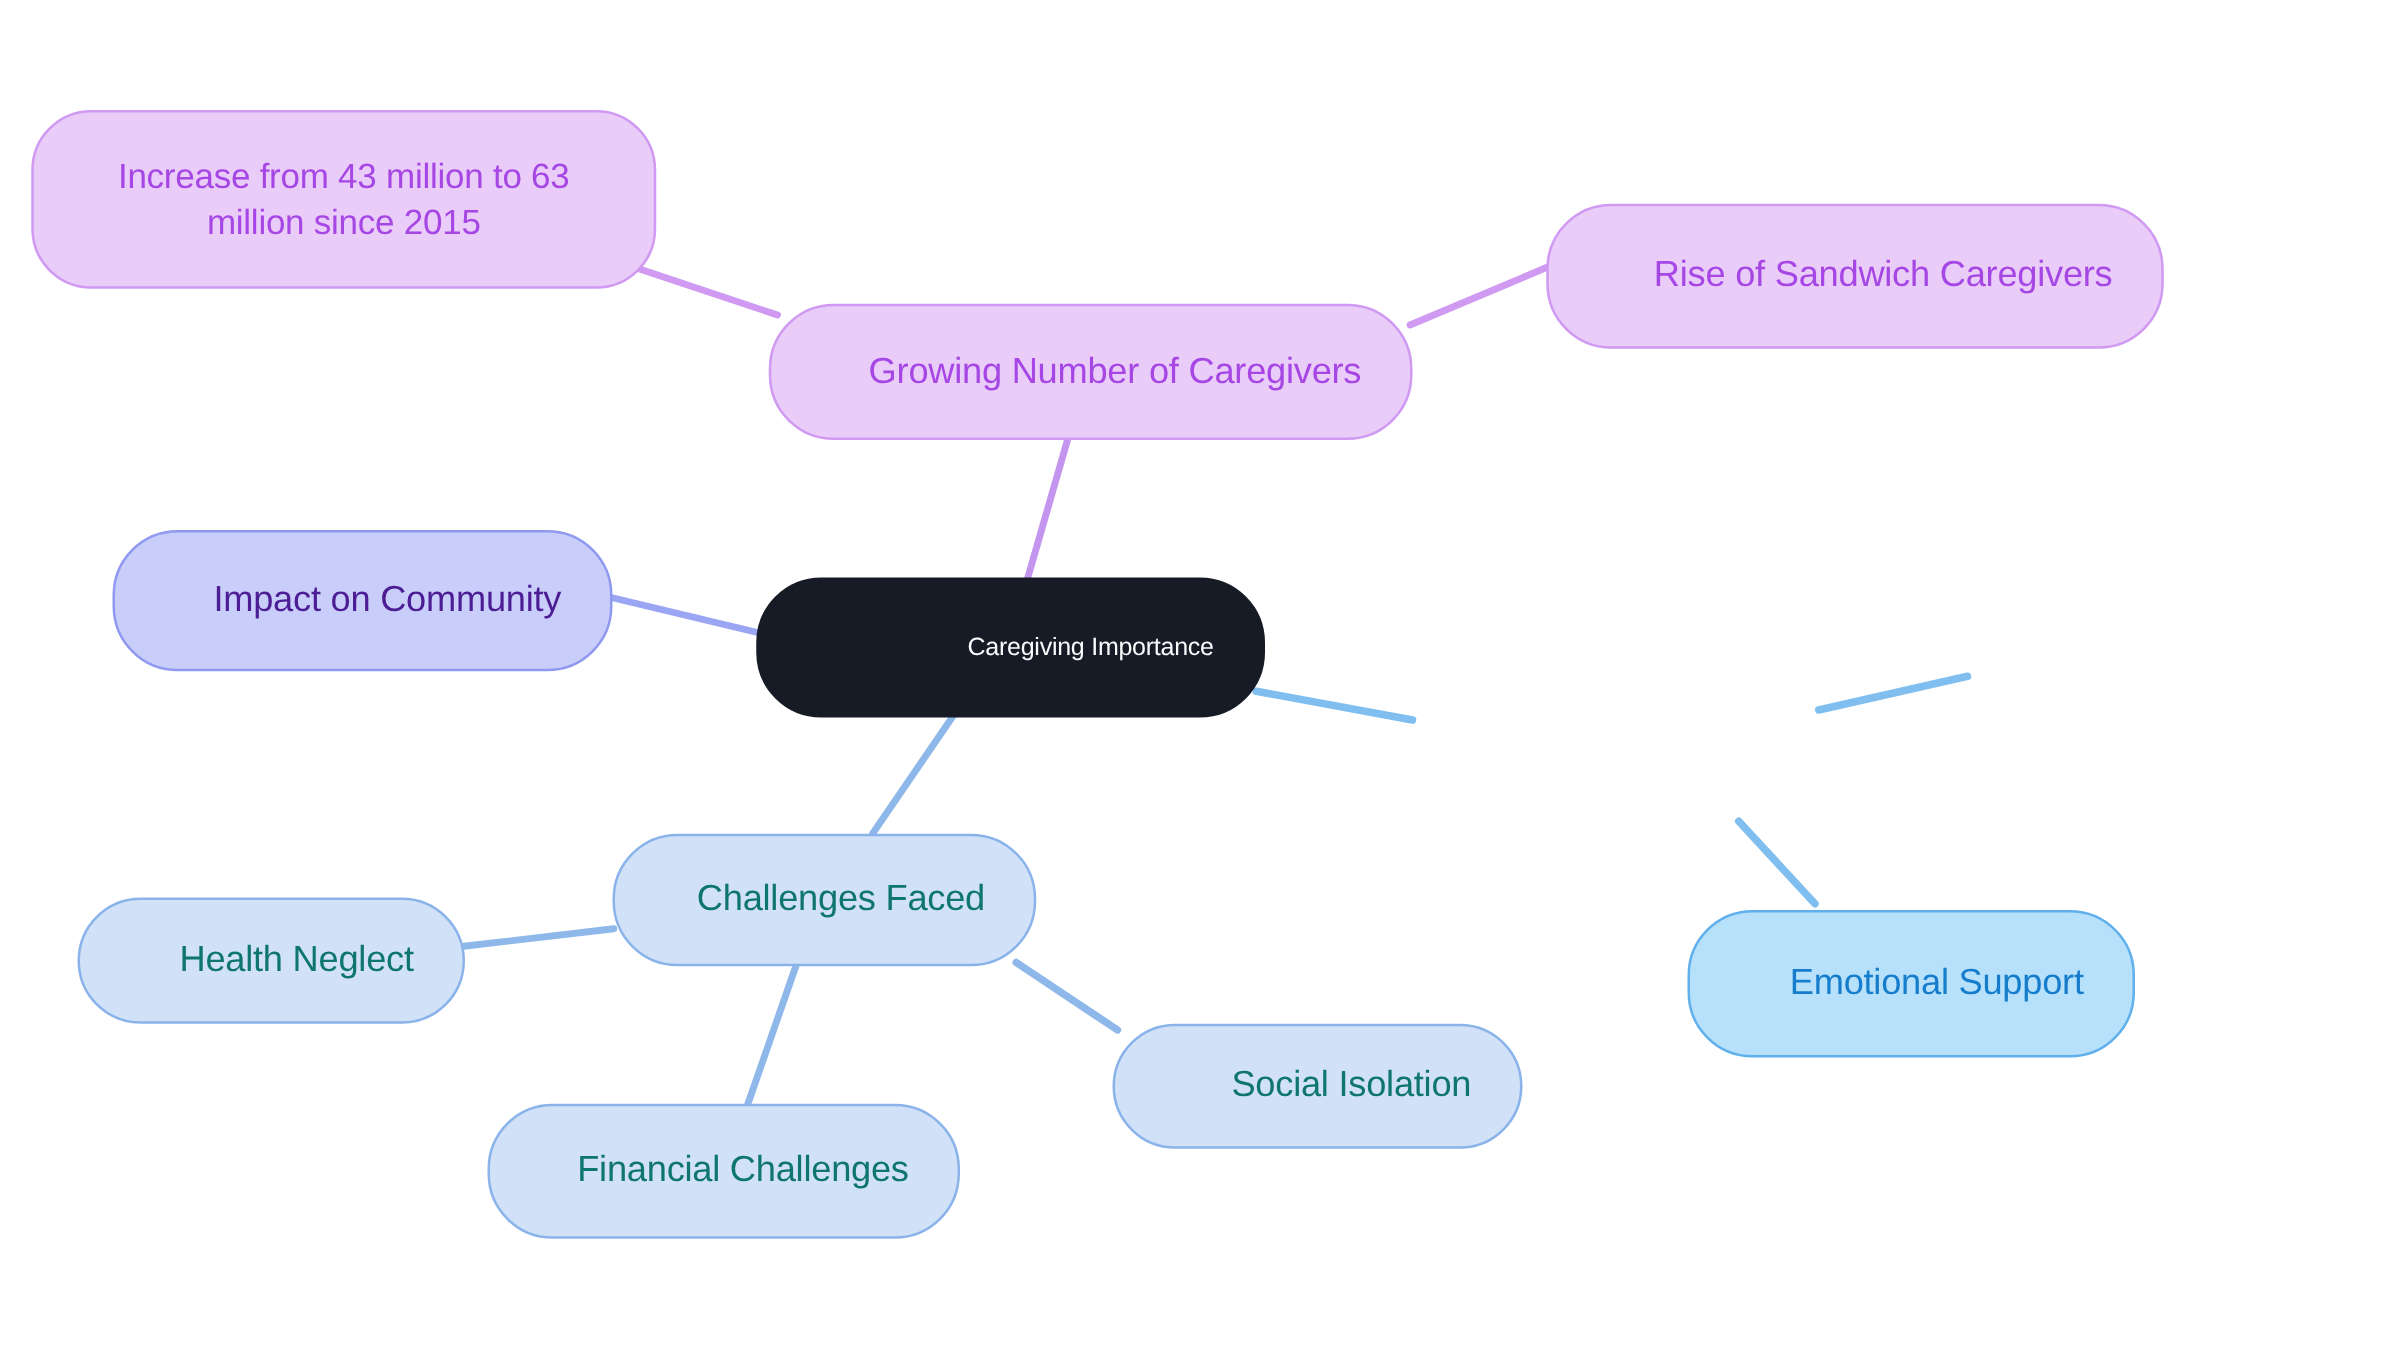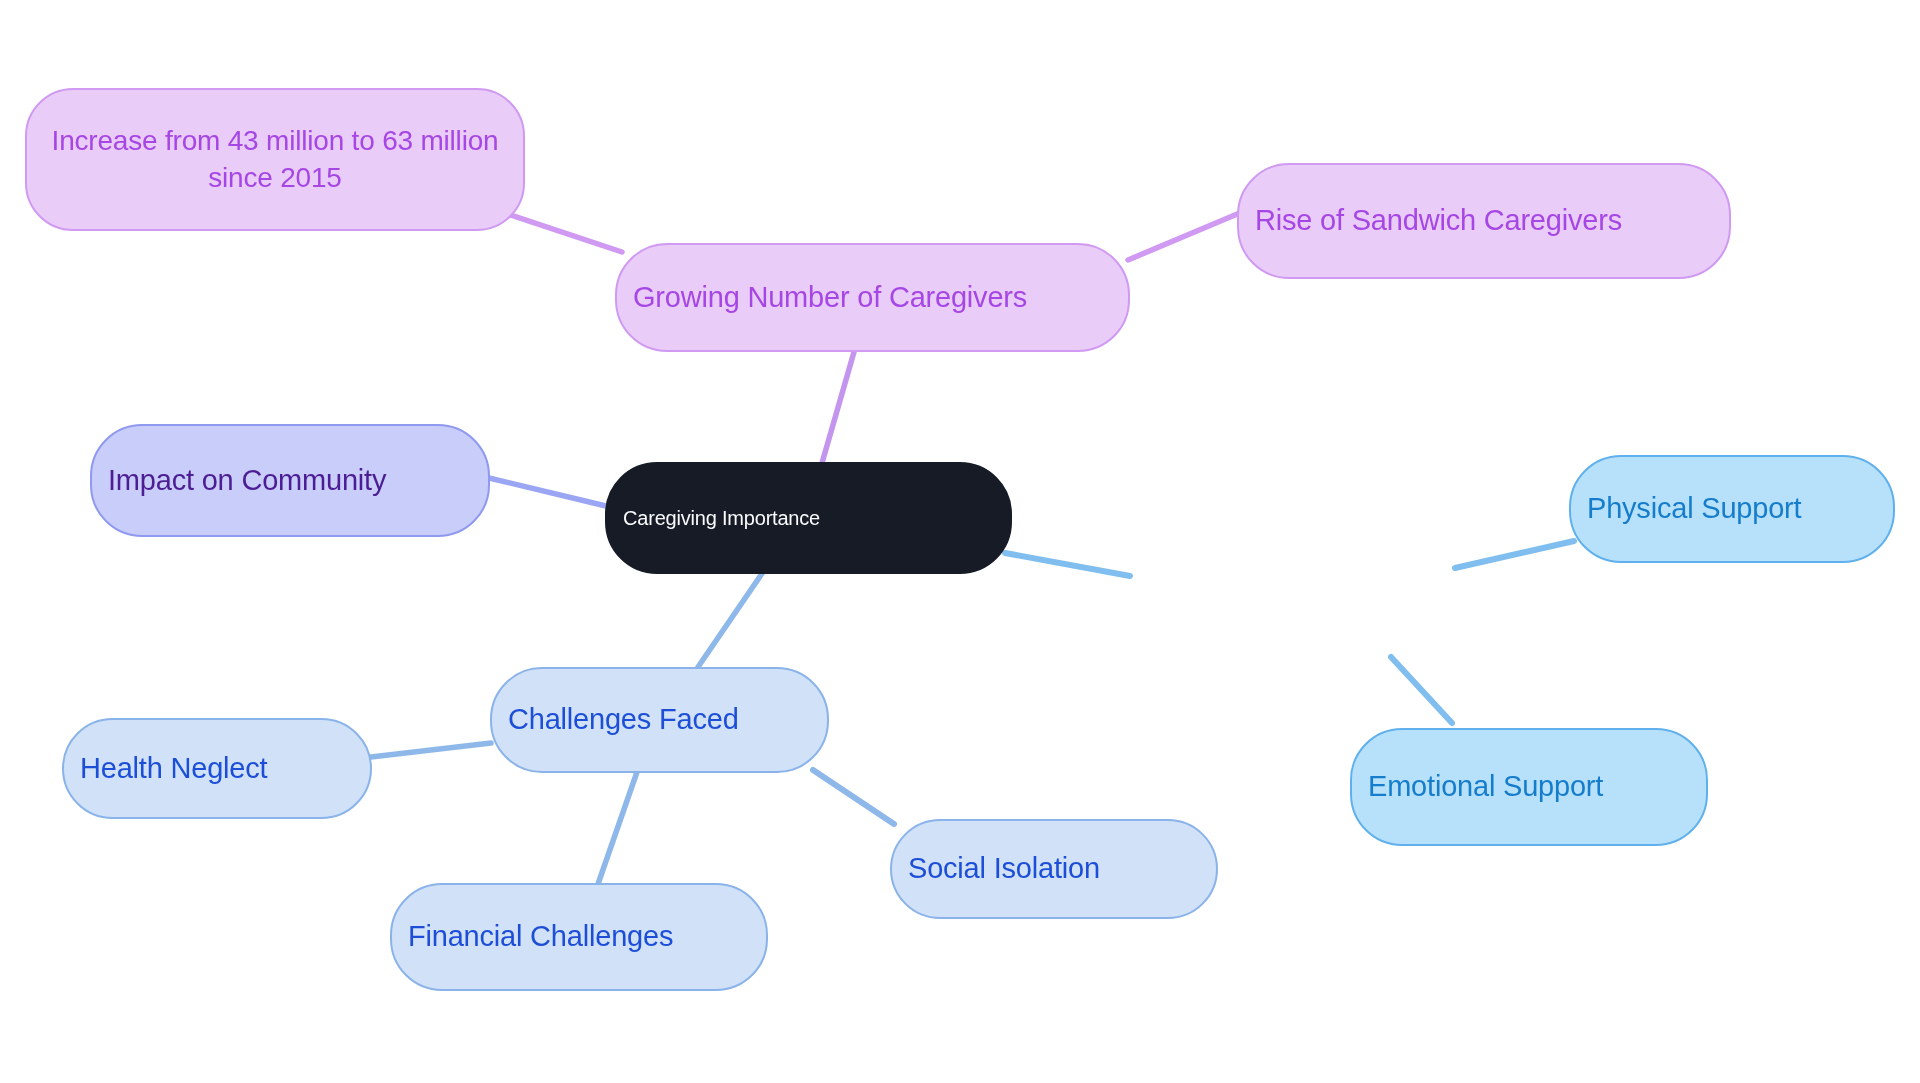--- a/index.html
+++ b/index.html
@@ -6,47 +6,47 @@
   html, body { background: #ffffff; }
   body {
     font-family: "Liberation Sans", "DejaVu Sans", sans-serif;
     width: 1920px; height: 1083px; overflow: hidden; position: relative;
   }
   .canvas { position: absolute; inset: 0; width: 1920px; height: 1083px; background: #ffffff; }
   .edges { position: absolute; left: 0; top: 0; width: 1920px; height: 1083px; }
 
   .node {
     position: absolute;
-    display: flex; align-items: center; justify-content: flex-start;
+    display: flex; align-items: center; justify-content: flex-end;
     text-align: center;
     font-size: 29px;
     letter-spacing: -0.2px;
     border-radius: 52px;
     border: 2.5px solid transparent;
     line-height: 1.3;
-    padding: 0 16px;
+    padding: 0 39px;
     user-select: none;
     cursor: pointer;
   }
 
   .theme-dark {
     background: #161b26; border-color: #161b26; color: #fafbfd;
     font-size: 20px;
   }
   .theme-purple {
     background: #e9ccf8; border-color: #d099f2; color: #a646e4;
   }
   .theme-periwinkle {
     background: #c8cdf9; border-color: #8f99f0; color: #4c1d95;
   }
   .theme-sky {
     background: #b7e1fb; border-color: #5fb0ec; color: #157dcb;
   }
   .theme-soft {
-    background: #d0e1f8; border-color: #8ab3ea; color: #1d4ed8;
+    background: #d0e1f8; border-color: #8ab3ea; color: #0f766e;
   }
 
   .node-increase      { left: 25px;   top: 88px;  width: 500px; height: 143px; border-radius: 48px; font-size: 28px; }
   .node-rise          { left: 1237px; top: 163px; width: 494px; height: 116px; }
   .node-growing       { left: 615px;  top: 243px; width: 515px; height: 109px; }
   .node-impact        { left: 90px;   top: 424px; width: 400px; height: 113px; }
   .node-central       { left: 605px;  top: 462px; width: 407px; height: 112px; }
   .node-role          { left: 1132px; top: 550px; width: 326px; height: 107px; }
   .node-physical      { left: 1569px; top: 455px; width: 326px; height: 108px; }
   .node-emotional     { left: 1350px; top: 728px; width: 358px; height: 118px; }
@@ -88,23 +88,20 @@
 
   <div class="node theme-periwinkle node-impact">
     <span>Impact on Community</span>
   </div>
 
   <div class="node theme-dark node-central">
     <span>Caregiving Importance</span>
   </div>
 
 
-  <div class="node theme-sky node-physical">
-    <span>Physical Support</span>
-  </div>
 
   <div class="node theme-sky node-emotional">
     <span>Emotional Support</span>
   </div>
 
   <div class="node theme-soft node-challenges">
     <span>Challenges Faced</span>
   </div>
 
   <div class="node theme-soft node-health">

